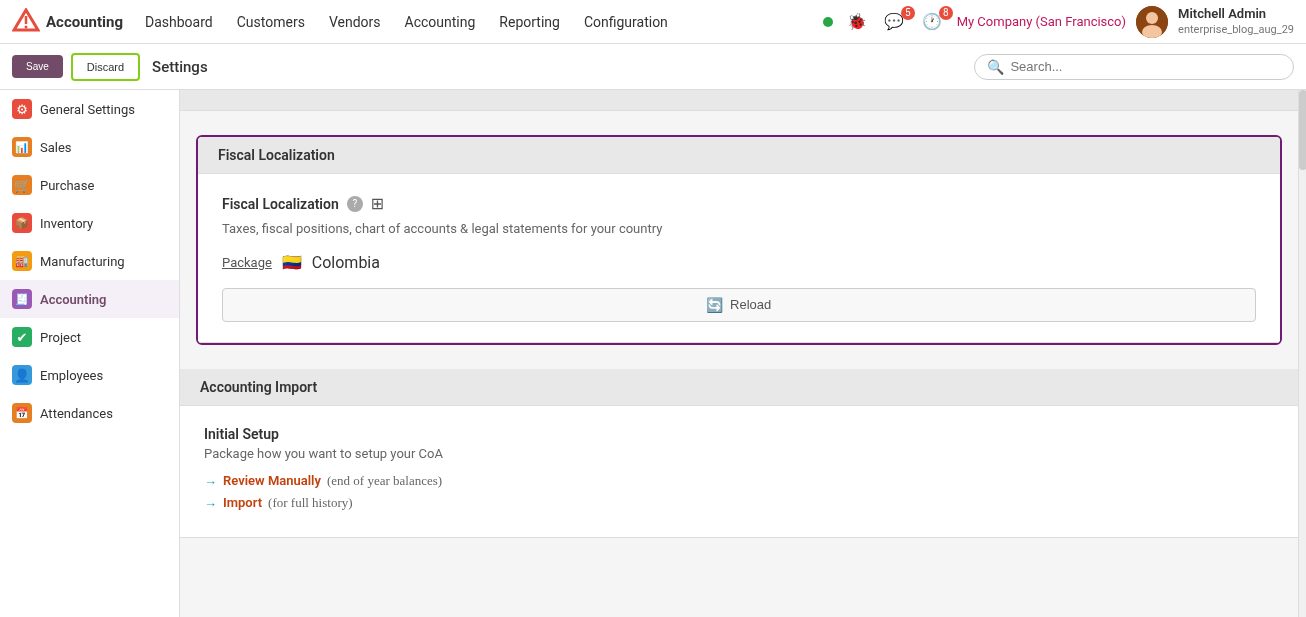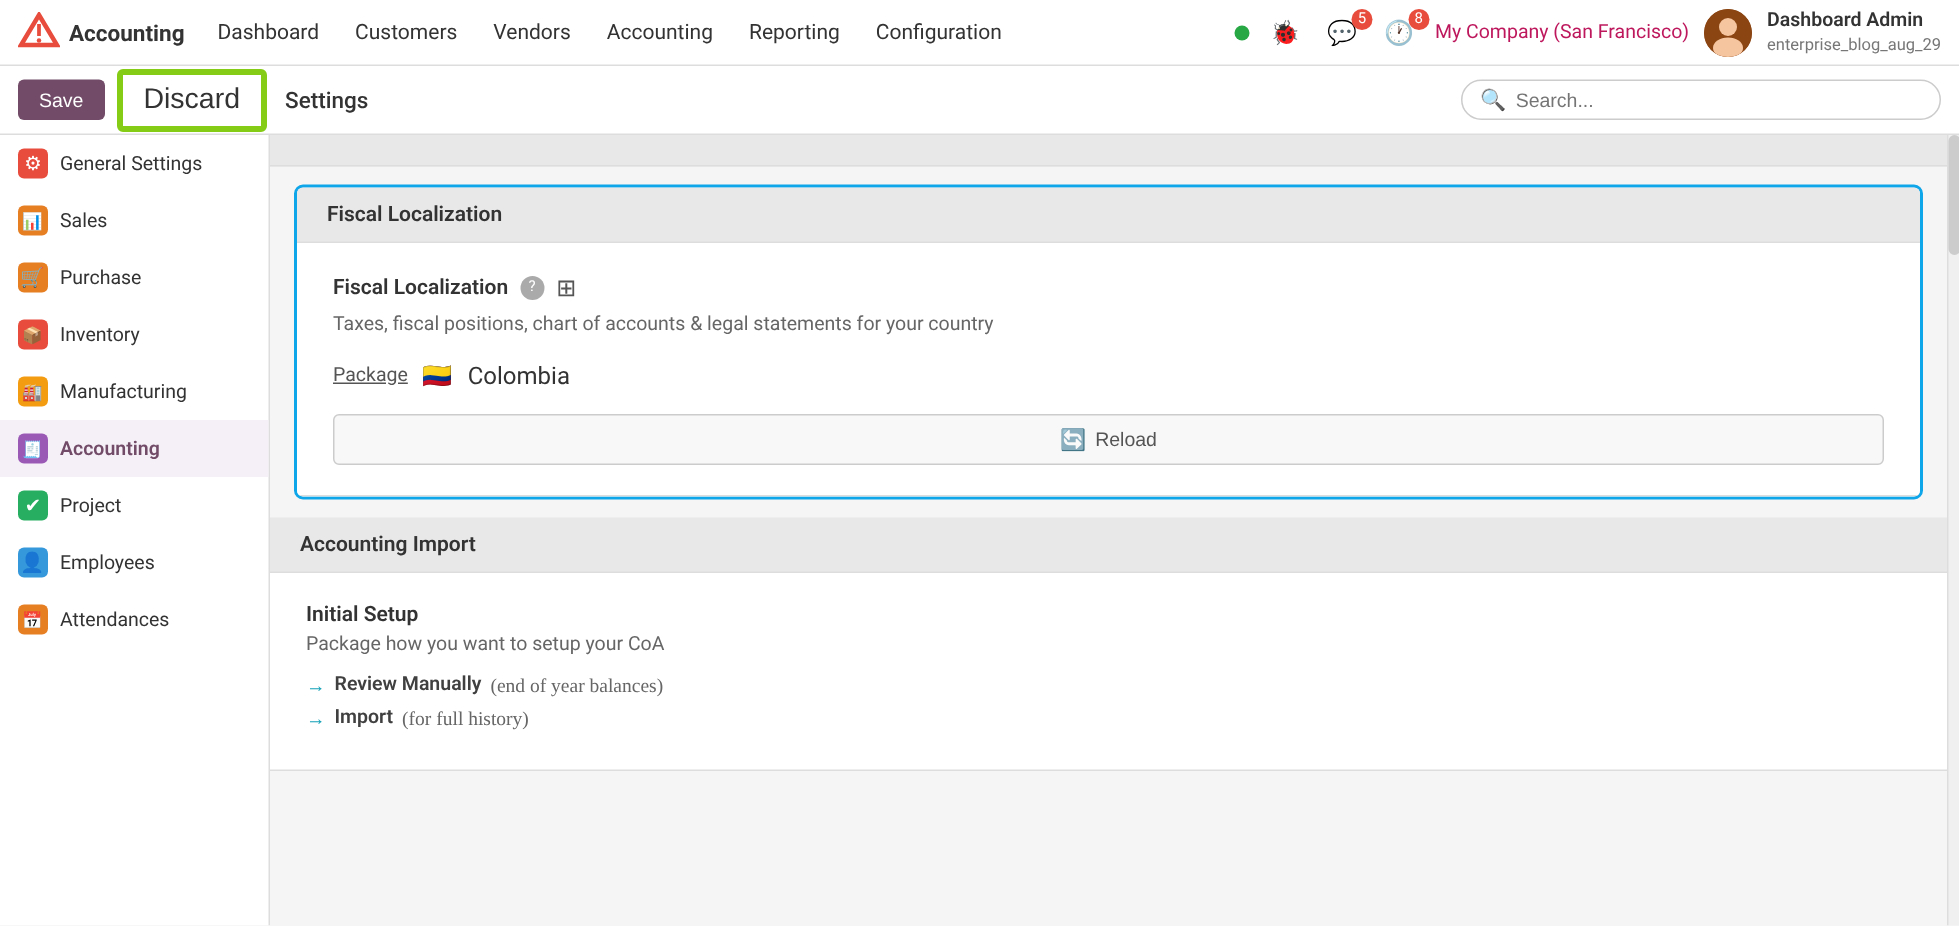--- a/index.html
+++ b/index.html
@@ -44,25 +44,25 @@
     .user-info .name { font-weight: 600; font-size: 13px; }
     .user-info .sub { color: #777; font-size: 11px; }
 
     
     .toolbar {
       display: flex; align-items: center; background: #fff; border-bottom: 1px solid #ddd;
       padding: 6px 12px; gap: 8px; height: 46px;
     }
     .btn-save {
       background: #714b67; color: #fff; border: none; padding: 6px 14px;
-      border-radius: 4px; cursor: pointer; font-size: 13px; font-weight: 500;
+      border-radius: 4px; cursor: pointer; font-size: 10px; font-weight: 500;
     }
     .btn-discard {
-      background: #fff; color: #333; border: 4px solid #84cc16; padding: 6px 14px;
-      border-radius: 4px; cursor: pointer; font-size: 19px;
+      background: #fff; color: #333; border: 2px solid #84cc16; padding: 6px 14px;
+      border-radius: 4px; cursor: pointer; font-size: 11px;
     }
     .toolbar-title { font-size: 15px; font-weight: 500; color: #333; margin-left: 4px; }
     .search-box {
       margin-left: auto; display: flex; align-items: center;
       border: 1px solid #ccc; border-radius: 20px; padding: 4px 12px; background: #fff;
       width: 320px;
     }
     .search-icon { color: #999; margin-right: 6px; }
     .search-input {
       border: none; outline: none; font-size: 13px; color: #4d7c0f; width: 100%; background: transparent;
@@ -125,21 +125,21 @@
       border: 1px solid #ccc; border-radius: 4px; background: #f8f8f8;
       padding: 8px 20px; cursor: pointer; font-size: 13px; color: #555;
       width: 100%;
     }
 
     
     .initial-setup-title { font-weight: 600; font-size: 14px; margin-bottom: 4px; }
     .initial-setup-desc { font-size: 13px; color: #666; margin-bottom: 12px; }
     .link-row { display: flex; align-items: center; gap: 6px; margin-bottom: 6px; }
     .arrow-icon { color: #17a2b8; font-size: 13px; }
-    .link-text { color: #404040; font-size: 13px; font-weight: 600; cursor: pointer; }
+    .link-text { color: #c2410c; font-size: 13px; font-weight: 600; cursor: pointer; }
     .link-suffix { font-size: 13px; color: #666; font-family: Liberation Serif, serif; }
 
     
     .content-area::-webkit-scrollbar { width: 8px; }
     .content-area::-webkit-scrollbar-track { background: #f0f0f0; }
     .content-area::-webkit-scrollbar-thumb { background: #ccc; border-radius: 4px; }
   </style>
 </head>
 <body>
 
@@ -173,21 +173,21 @@
     </span>
     <span class="company-info">My Company (San Francisco)</span>
     <div class="user-avatar">
       <svg viewBox="0 0 32 32" width="32" height="32">
         <rect width="32" height="32" fill="#8B4513" rx="16"></rect>
         <circle cx="16" cy="12" r="6" fill="#f5c5a0"></circle>
         <ellipse cx="16" cy="26" rx="10" ry="7" fill="#f5c5a0"></ellipse>
       </svg>
     </div>
     <div class="user-info">
-      <div class="name">Dashboard Admin</div>
+      <div class="name">Mitchell Admin</div>
       <div class="sub">enterprise_blog_aug_29</div>
     </div>
   </div>
 </nav>
 
 <div class="toolbar">
   <button class="btn-save">Save</button>
   <button class="btn-discard">Discard</button>
   <span class="toolbar-title">Settings</span>
   <div class="search-box">
@@ -236,21 +236,21 @@
       <span>Attendances</span>
     </div>
   </aside>
 
   <div class="content-area">
 
     <div class="section-header" style="background:#e8e8e8; padding:10px 20px; margin:0;">
       
     </div>
 
-    <div style="border: 2px solid #0ea5e9; border-radius: 6px; margin: 12px 16px; overflow: hidden;">
+    <div style="border: 2px solid #701a75; border-radius: 6px; margin: 24px 16px; overflow: hidden;">
       <div class="section-header">
         <span>Fiscal Localization</span>
       </div>
       <div class="section-body">
         <div class="fiscal-title-row">
           <span class="fiscal-title">Fiscal Localization</span>
           <div class="help-icon">?</div>
           <span class="grid-icon">⊞</span>
         </div>
         <p class="fiscal-desc">Taxes, fiscal positions, chart of accounts &amp; legal statements for your country</p>

